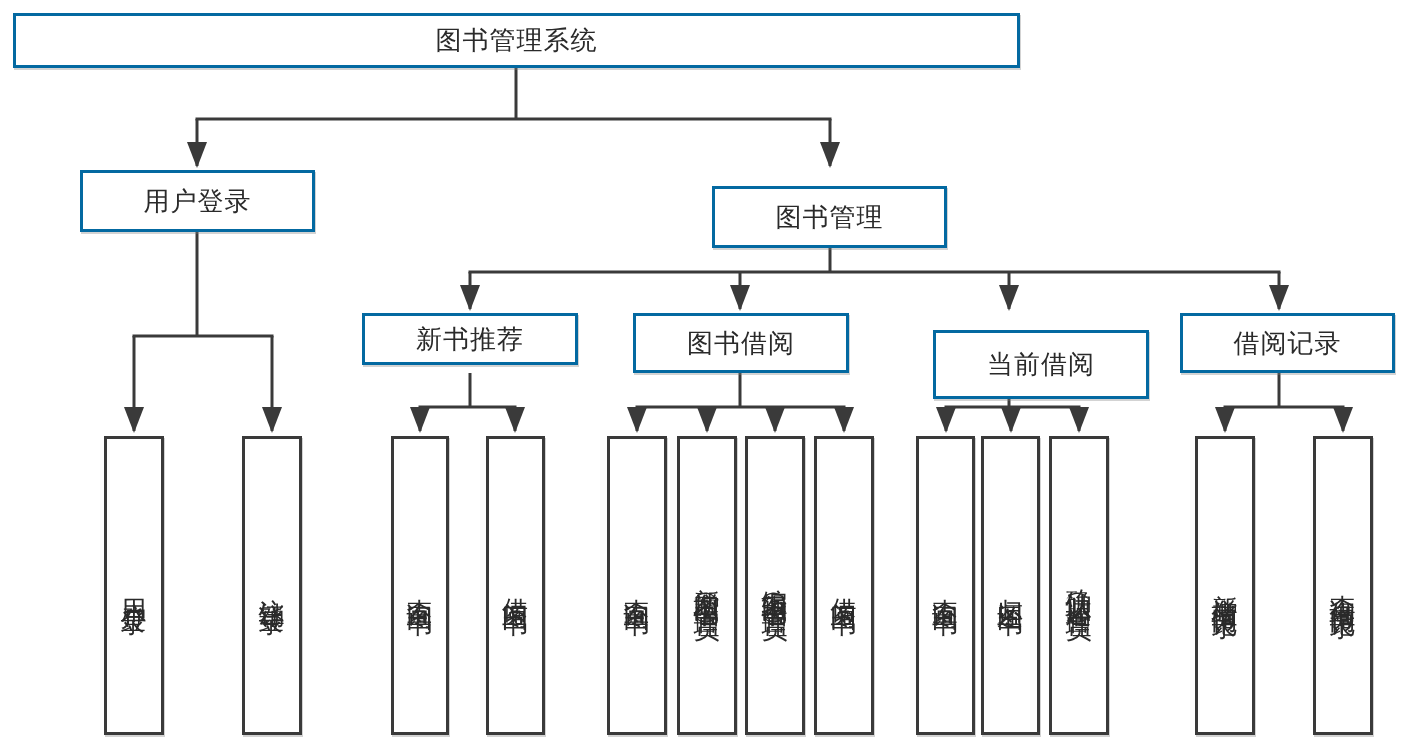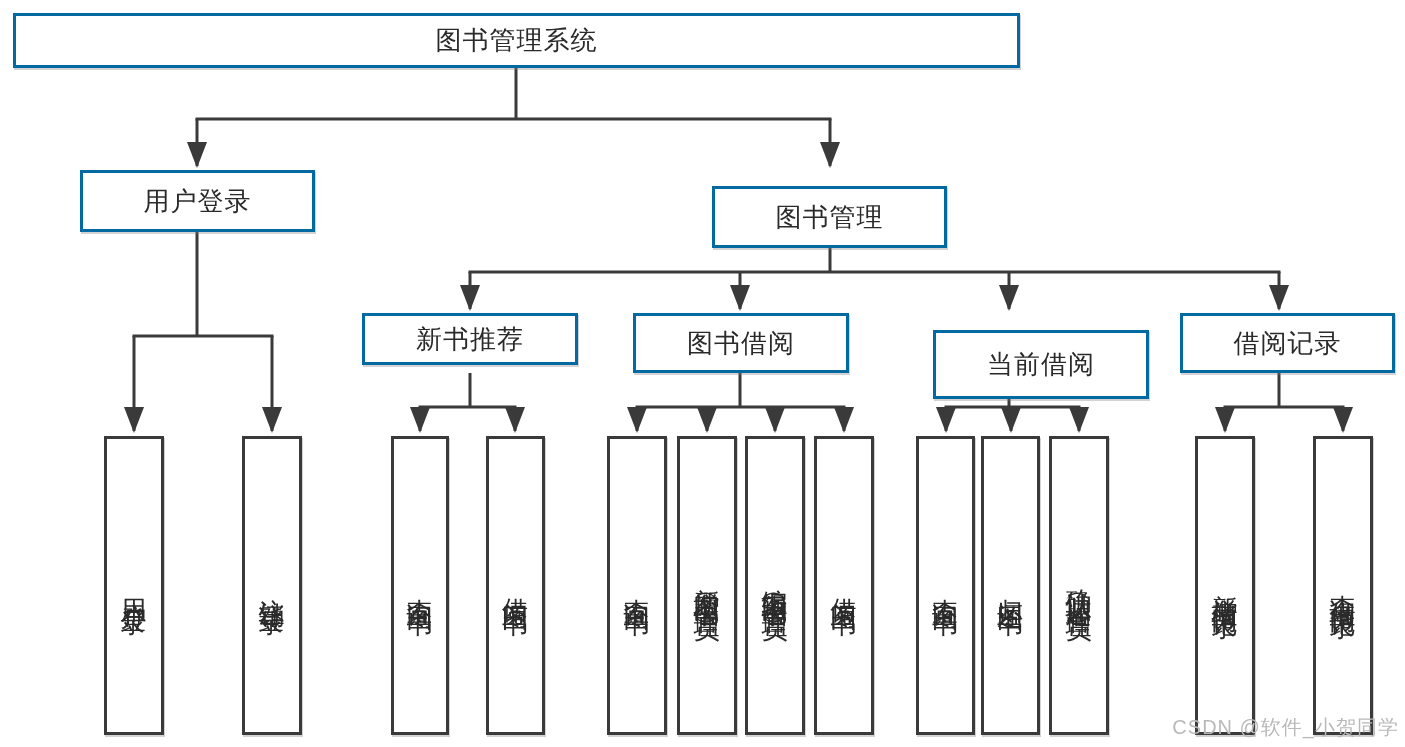--- a/index.html
+++ b/index.html
@@ -133,15 +133,14 @@
   <div class="leaf" style="left:745px; width:60px;">编辑图书（管理员）</div>
   <div class="leaf" style="left:814px; width:60px;">借阅图书</div>
 
   <div class="leaf" style="left:916px; width:59px;">查询图书</div>
   <div class="leaf" style="left:981px; width:59px;">归还图书</div>
   <div class="leaf" style="left:1049px; width:60px;">确认归还（管理员）</div>
 
   <div class="leaf" style="left:1195px; width:60px;">新增借阅记录</div>
   <div class="leaf" style="left:1313px; width:60px;">查询借阅记录</div>
 
-  <div class="watermark">CSDN @软件_小贺同学</div>
 
 </div>
 
 </body></html>

